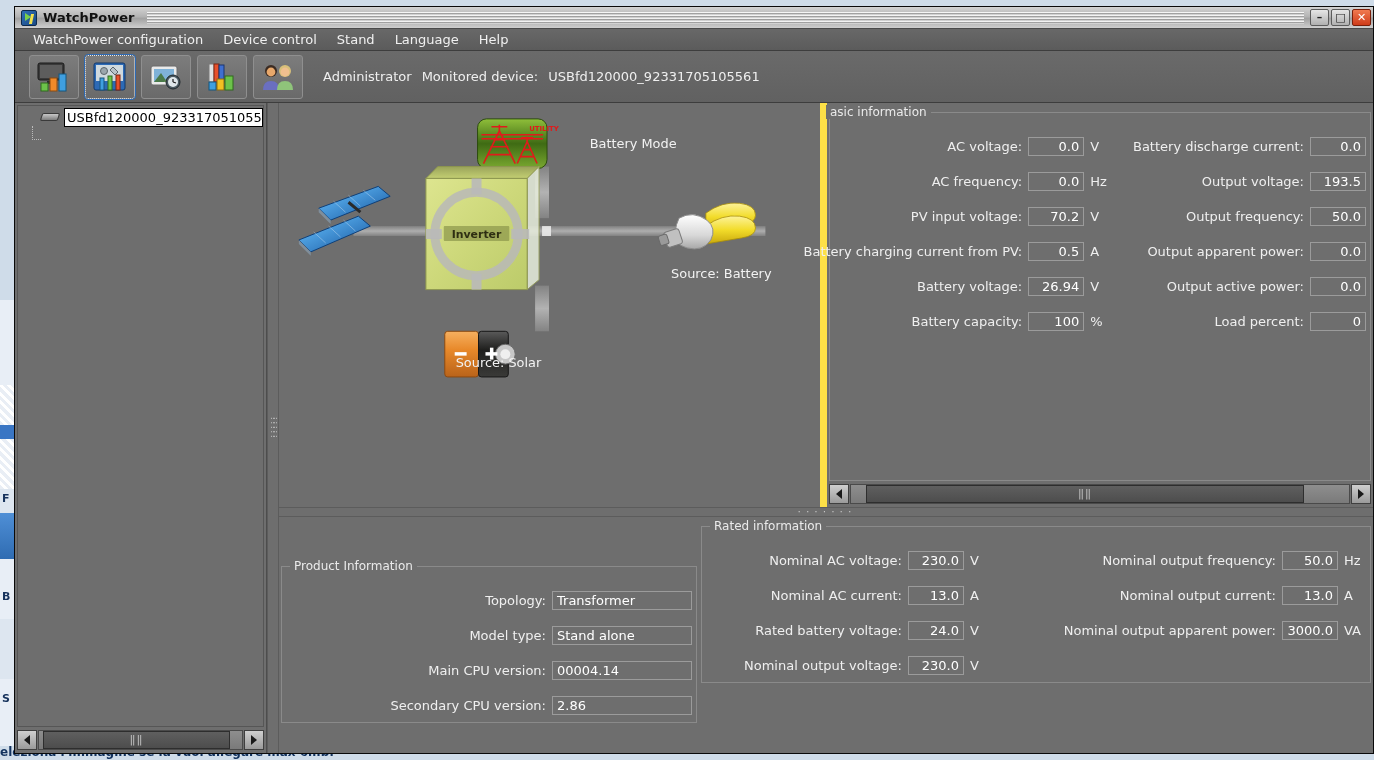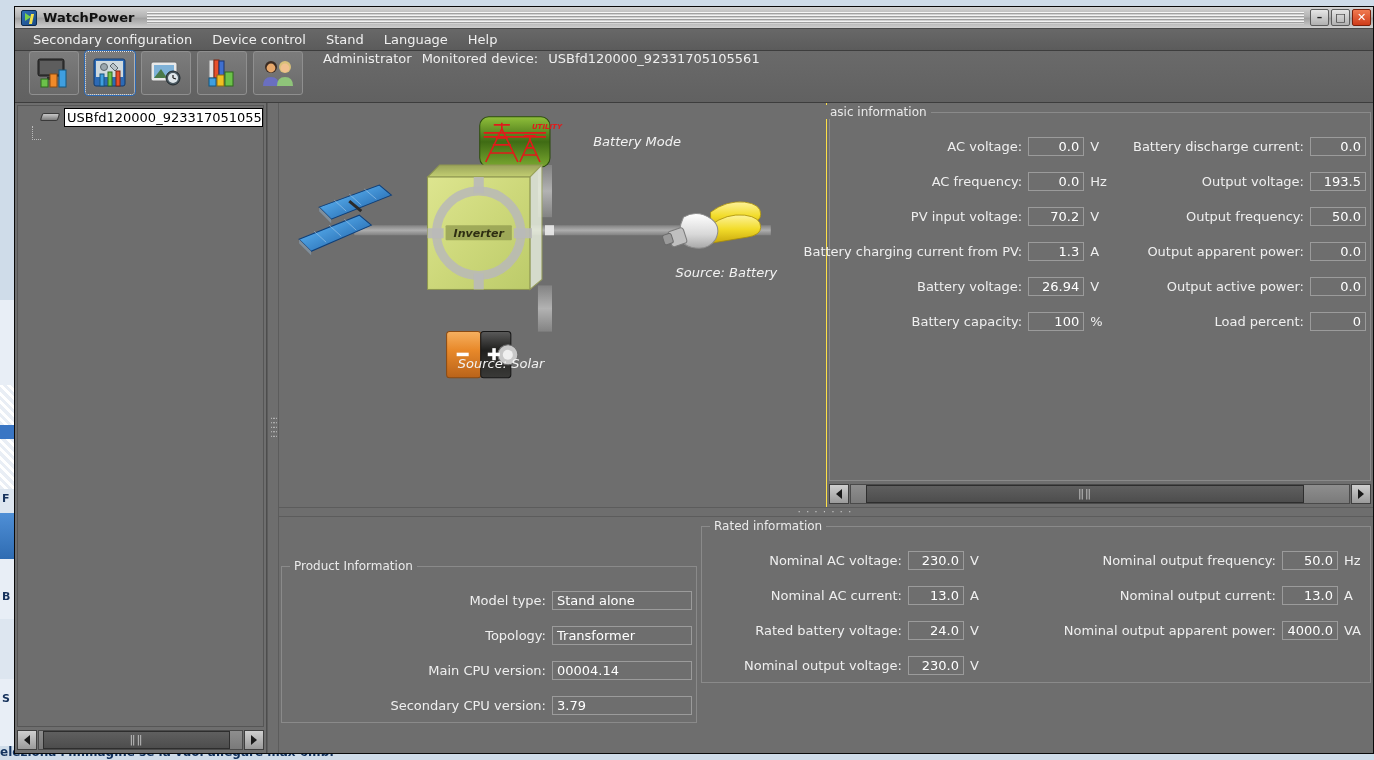--- a/index.html
+++ b/index.html
@@ -90,21 +90,21 @@
   }
   #menubar .mi{
     font-size:13px; color:#f0f0f0; padding:2px 10px; white-space:nowrap;
   }
 
   
   #toolbar{
     height:52px; flex:0 0 52px;
     background:linear-gradient(#6a6a6a,#616161);
     border-bottom:1px solid #3d3d3d;
-    display:flex; padding-left:14px;
+    display:flex; align-items:center; padding-left:14px;
   }
   .tbutton{
     width:50px;height:44px;margin-right:6px;
     background:linear-gradient(#7c7c7c,#6a6a6a);
     border:1px solid #8f8f8f; border-radius:3px;
     display:flex;align-items:center;justify-content:center;position:relative;
   }
   .tbutton.sel{ border:1px dotted #e9e9e9; outline:1px solid #2d6ab5; }
   #toolbar .statustext{
     margin-left:14px; font-size:13px; color:#efefef; white-space:nowrap;
@@ -187,22 +187,21 @@
     line-height:1; font-family:"DejaVu Sans Mono",monospace;
   }
 
   
   #rightarea{ flex:1 1 auto; display:flex; flex-direction:column; min-width:0; }
   #topsection{ flex:1 1 auto; display:flex; min-height:0; }
 
   
   #diagram{
     flex:1 1 auto; position:relative; background:#6e6e6e; min-width:0;
-    border-right:1px solid #fde047;
-    font-style:italic;
+    border-right:7px solid #fde047;
   }
 
   
   #basicinfo{
     width:546px; flex:0 0 546px; display:flex; flex-direction:column;
     background:#6e6e6e; padding:0 2px 2px 2px; min-width:0;
   }
   .groupbox{
     position:relative; border:1px solid #8a8a8a; margin-top:9px;
     flex:1 1 auto; min-height:0;
@@ -284,21 +283,21 @@
       </div>
     <div class="tb-btn">
         <span class="g">□</span>
       </div>
     <div class="tb-btn close">
         <span class="g">✕</span>
       </div>
   </div>
 
   <div id="menubar">
-    <div class="mi">Secondary configuration</div>
+    <div class="mi">WatchPower configuration</div>
     <div class="mi">Device control</div>
     <div class="mi">Stand</div>
     <div class="mi">Language</div>
     <div class="mi">Help</div>
   </div>
 
   <div id="toolbar">
     <div class="tbutton">
       <svg width="34" height="30" viewBox="0 0 34 30">
         <rect x="1" y="1" width="26" height="17" rx="2" fill="#3a3a3a" stroke="#1a1a1a"></rect>
@@ -523,21 +522,21 @@
                   <span class="fval">0.0</span>
                   <span class="funit">Hz</span>
                 </div>
                 <div class="frow">
                   <span class="flabel">PV input voltage:</span>
                   <span class="fval">70.2</span>
                   <span class="funit">V</span>
                 </div>
                 <div class="frow">
                   <span class="flabel">Battery charging current from PV:</span>
-                  <span class="fval">1.3</span>
+                  <span class="fval">0.5</span>
                   <span class="funit">A</span>
                 </div>
                 <div class="frow">
                   <span class="flabel">Battery voltage:</span>
                   <span class="fval">26.94</span>
                   <span class="funit">V</span>
                 </div>
                 <div class="frow">
                   <span class="flabel">Battery capacity:</span>
                   <span class="fval">100</span>
@@ -596,34 +595,34 @@
       </div>
 
       <div id="bottomsection">
 
         <div id="productinfo">
           <div class="groupbox">
             <span class="gtitle">Product Information</span>
             <div class="fieldgrid">
               <div class="fcol">
                 <div class="frow">
+                  <span class="flabel">Topology:</span>
+                  <span class="fval wide">Transformer</span>
+                </div>
+                <div class="frow">
                   <span class="flabel">Model type:</span>
                   <span class="fval wide">Stand alone</span>
                 </div>
                 <div class="frow">
-                  <span class="flabel">Topology:</span>
-                  <span class="fval wide">Transformer</span>
-                </div>
-                <div class="frow">
                   <span class="flabel">Main CPU version:</span>
                   <span class="fval wide">00004.14</span>
                 </div>
                 <div class="frow">
                   <span class="flabel">Secondary CPU version:</span>
-                  <span class="fval wide">3.79</span>
+                  <span class="fval wide">2.86</span>
                 </div>
               </div>
             </div>
           </div>
         </div>
 
         <div id="ratedinfo">
           <div class="groupbox">
             <span class="gtitle">Rated information</span>
             <div class="fieldgrid">
@@ -657,21 +656,21 @@
                   <span class="fval rated">50.0</span>
                   <span class="funit">Hz</span>
                 </div>
                 <div class="frow">
                   <span class="flabel">Nominal output current:</span>
                   <span class="fval rated">13.0</span>
                   <span class="funit">A</span>
                 </div>
                 <div class="frow">
                   <span class="flabel">Nominal output apparent power:</span>
-                  <span class="fval rated">4000.0</span>
+                  <span class="fval rated">3000.0</span>
                   <span class="funit">VA</span>
                 </div>
               </div>
 
             </div>
           </div>
         </div>
 
       </div>
     </div>

